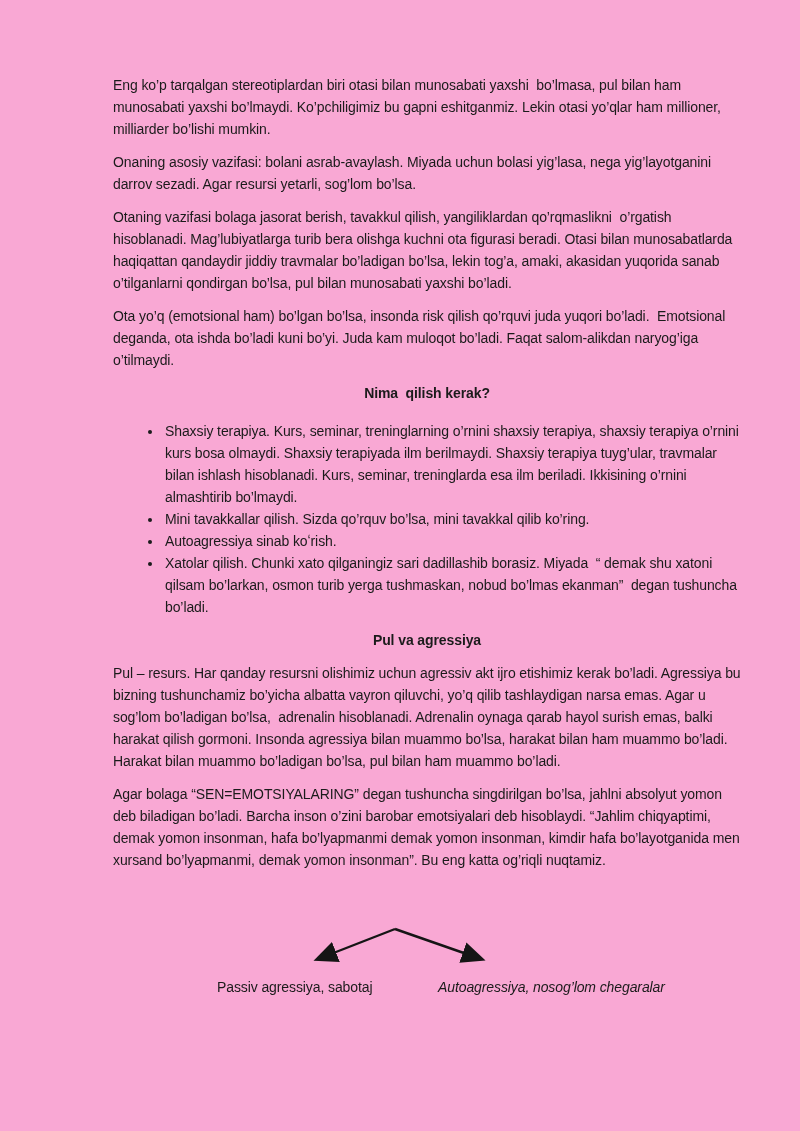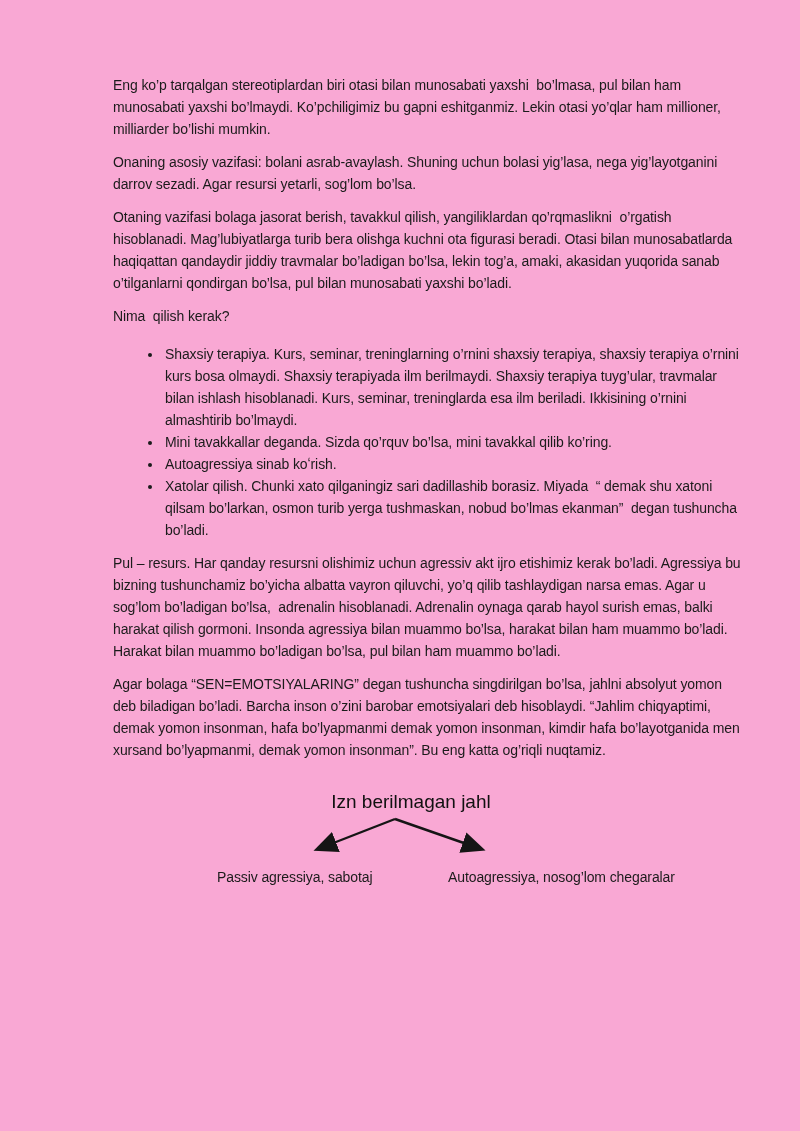--- a/index.html
+++ b/index.html
@@ -20,23 +20,24 @@
     font-size: 14px;
     line-height: 22px;
     letter-spacing: -0.1px;
     text-align: left;
   }
   .content p {
     margin: 0 0 11px 0;
     white-space: pre-wrap;
   }
   .heading {
-    font-weight: normal;
+    font-weight: bold;
     margin: 0 0 11px 0;
     white-space: pre-wrap;
+    text-align: center;
   }
   ul.bullets {
     margin: 16px 0 11px 0;
     padding-left: 50px;
     list-style: disc outside;
   }
   ul.bullets li {
     margin: 0;
     padding-left: 2px;
     white-space: pre-wrap;
@@ -66,51 +67,52 @@
   .branch-label {
     position: absolute;
     top: 78px;
     font-size: 14px;
     line-height: 20px;
     color: #1b1b1b;
     white-space: nowrap;
     text-align: right;
   }
   .branch-left  { left: 104px; }
-  .branch-right { left: 335px; }
+  .branch-right { left: 325px; font-style: italic; }
 </style>
 </head>
 <body>
 
 <div class="page">
   <div class="content">
 
     <p>Eng ko’p tarqalgan stereotiplardan biri otasi bilan munosabati yaxshi  bo’lmasa, pul bilan ham munosabati yaxshi bo’lmaydi. Ko’pchiligimiz bu gapni eshitganmiz. Lekin otasi yo’qlar ham millioner, milliarder bo’lishi mumkin.</p>
 
-    <p>Onaning asosiy vazifasi: bolani asrab-avaylash. Shuning uchun bolasi yig’lasa, nega yig’layotganini darrov sezadi. Agar resursi yetarli, sog’lom bo’lsa.</p>
+    <p>Onaning asosiy vazifasi: bolani asrab-avaylash. Miyada uchun bolasi yig’lasa, nega yig’layotganini darrov sezadi. Agar resursi yetarli, sog’lom bo’lsa.</p>
 
     <p>Otaning vazifasi bolaga jasorat berish, tavakkul qilish, yangiliklardan qo’rqmaslikni  o’rgatish hisoblanadi. Mag’lubiyatlarga turib bera olishga kuchni ota figurasi beradi. Otasi bilan munosabatlarda haqiqattan qandaydir jiddiy travmalar bo’ladigan bo’lsa, lekin tog’a, amaki, akasidan yuqorida sanab o’tilganlarni qondirgan bo’lsa, pul bilan munosabati yaxshi bo’ladi.</p>
 
+    <p>Ota yo’q (emotsional ham) bo’lgan bo’lsa, insonda risk qilish qo’rquvi juda yuqori bo’ladi.  Emotsional deganda, ota ishda bo’ladi kuni bo’yi. Juda kam muloqot bo’ladi. Faqat salom-alikdan naryog’iga o’tilmaydi.</p>
 
     <p class="heading">Nima  qilish kerak?</p>
 
     <ul class="bullets">
       <li>Shaxsiy terapiya. Kurs, seminar, treninglarning o’rnini shaxsiy terapiya, shaxsiy terapiya o’rnini kurs bosa olmaydi. Shaxsiy terapiyada ilm berilmaydi. Shaxsiy terapiya tuyg’ular, travmalar bilan ishlash hisoblanadi. Kurs, seminar, treninglarda esa ilm beriladi. Ikkisining o’rnini almashtirib bo’lmaydi.</li>
-      <li>Mini tavakkallar deganda. Sizda qo’rquv bo’lsa, mini tavakkal qilib ko’ring.</li>
+      <li>Mini tavakkallar qilish. Sizda qo’rquv bo’lsa, mini tavakkal qilib ko’ring.</li>
       <li>Autoagressiya sinab koʻrish.</li>
       <li>Xatolar qilish. Chunki xato qilganingiz sari dadillashib borasiz. Miyada  “ demak shu xatoni qilsam bo’larkan, osmon turib yerga tushmaskan, nobud bo’lmas ekanman”  degan tushuncha bo’ladi.</li>
     </ul>
 
+    <p class="heading">Pul va agressiya</p>
 
     <p>Pul – resurs. Har qanday resursni olishimiz uchun agressiv akt ijro etishimiz kerak bo’ladi. Agressiya bu bizning tushunchamiz bo’yicha albatta vayron qiluvchi, yo’q qilib tashlaydigan narsa emas. Agar u sog’lom bo’ladigan bo’lsa,  adrenalin hisoblanadi. Adrenalin oynaga qarab hayol surish emas, balki harakat qilish gormoni. Insonda agressiya bilan muammo bo’lsa, harakat bilan ham muammo bo’ladi. Harakat bilan muammo bo’ladigan bo’lsa, pul bilan ham muammo bo’ladi.</p>
 
     <p>Agar bolaga “SEN=EMOTSIYALARING” degan tushuncha singdirilgan bo’lsa, jahlni absolyut yomon deb biladigan bo’ladi. Barcha inson o’zini barobar emotsiyalari deb hisoblaydi. “Jahlim chiqyaptimi, demak yomon insonman, hafa bo’lyapmanmi demak yomon insonman, kimdir hafa bo’layotganida men xursand bo’lyapmanmi, demak yomon insonman”. Bu eng katta og’riqli nuqtamiz.</p>
 
     <div class="diagram">
-      <div class="diagram-title">Izn berilmagan jahl</div>
 
       <svg class="diagram-arrows" width="628" height="44" viewBox="0 0 628 44">
         <defs>
           <marker id="ah" markerWidth="10" markerHeight="9" refX="8" refY="4.5" orient="auto">
             <path d="M0,0 L10,4.5 L0,9 z"></path>
           </marker>
         </defs>
         <line x1="282" y1="4" x2="205" y2="34" marker-end="url(#ah)"></line>
         <line x1="282" y1="4" x2="368" y2="34" marker-end="url(#ah)"></line>
       </svg>

